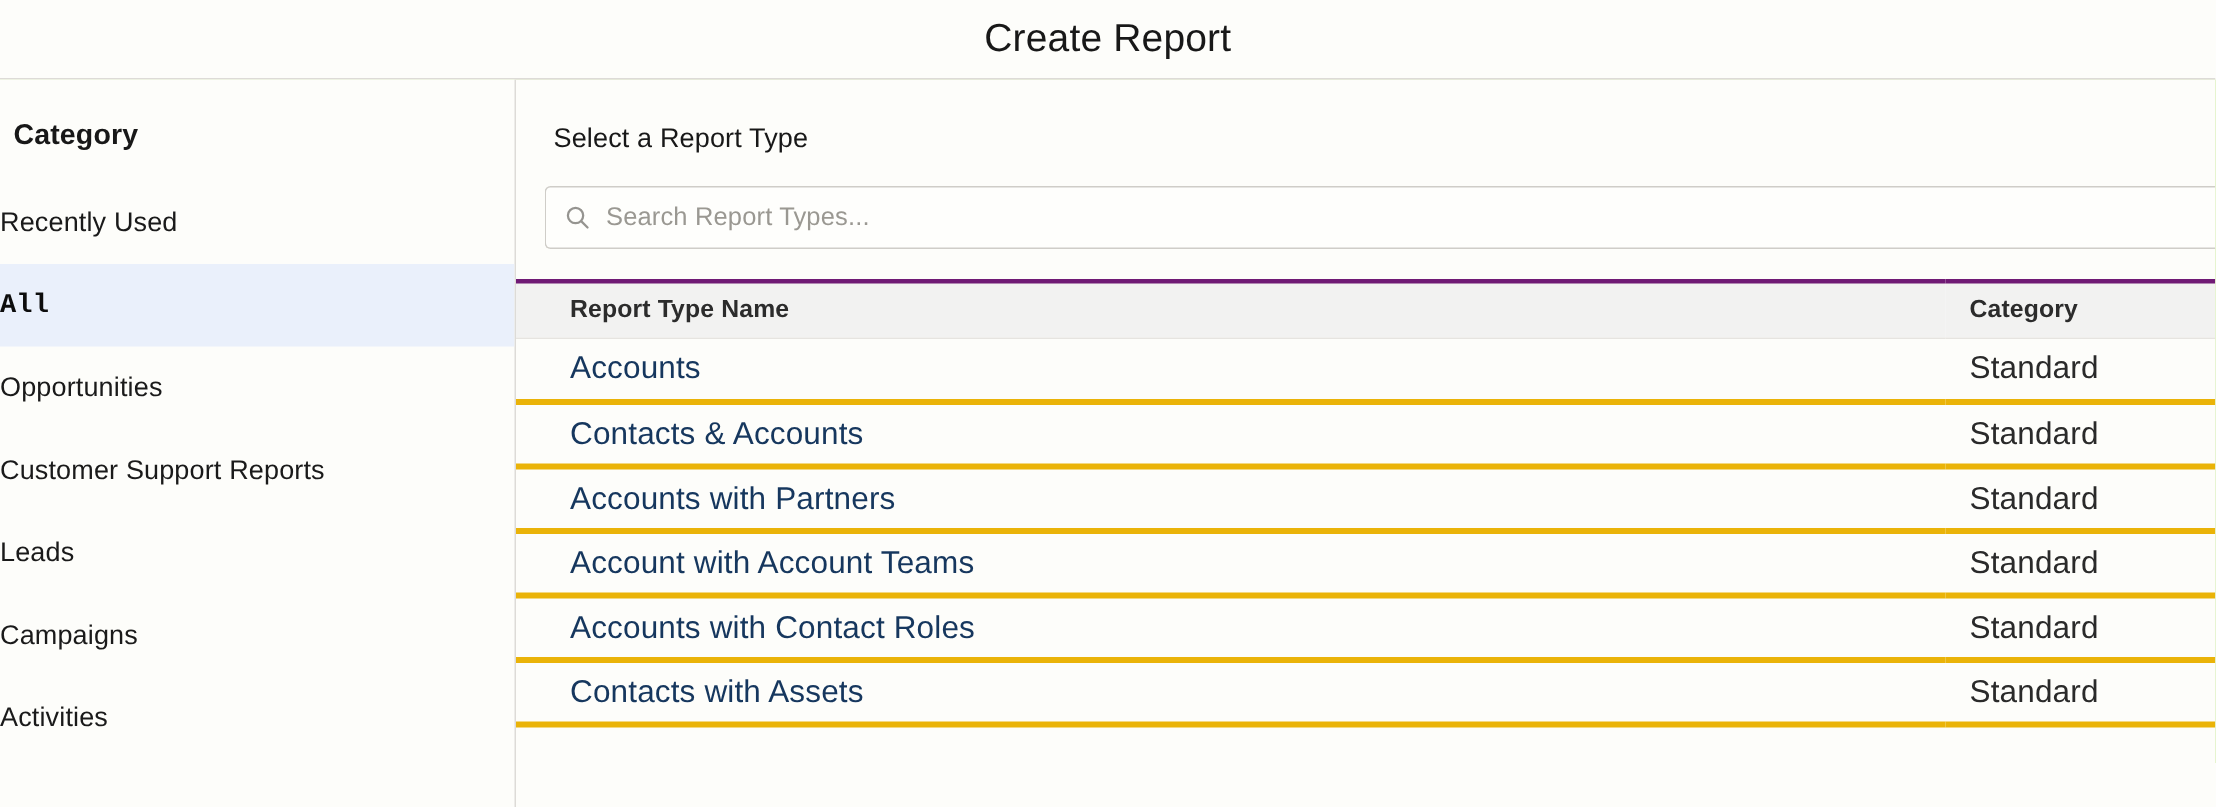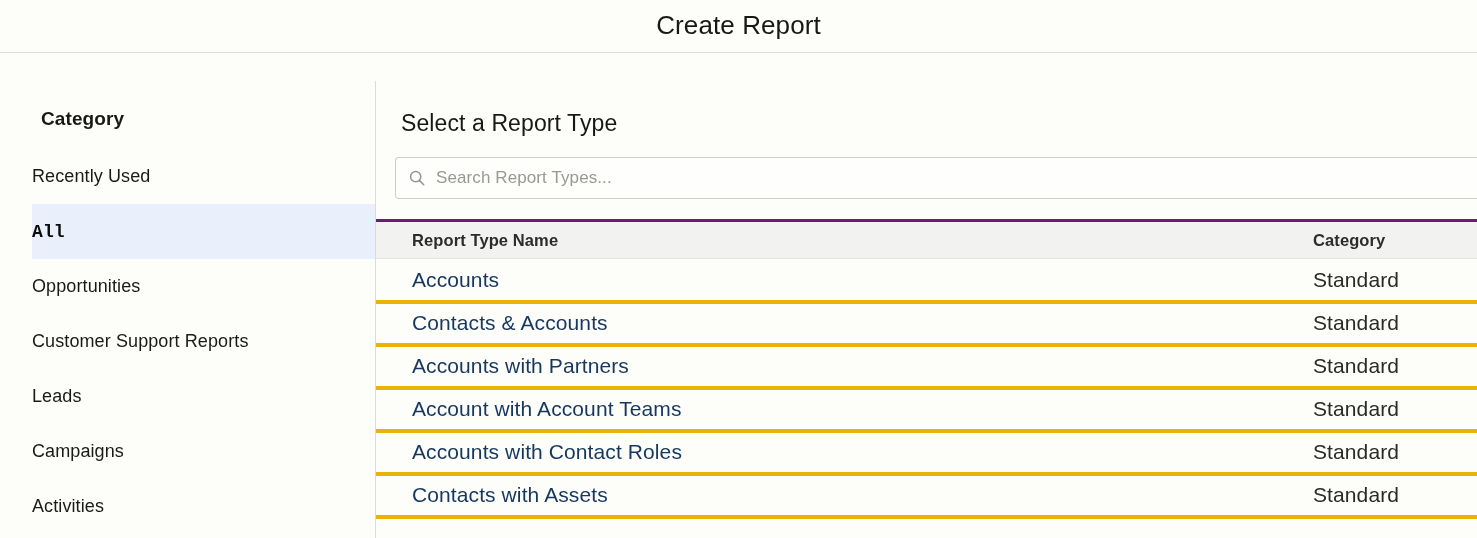--- a/index.html
+++ b/index.html
@@ -3,38 +3,38 @@
 <meta charset="utf-8">
 <style>
   * { margin:0; padding:0; box-sizing:border-box; }
   html, body {
     width:1477px; height:538px;
     overflow:hidden;
     background:#fdfdfa;
     font-family:"Liberation Sans", sans-serif;
     -webkit-font-smoothing:antialiased;
   }
-  .app { width:1477px; height:538px; display:flex; flex-direction:column; background:#fdfdfa;gap:28px; }
+  .app { width:1477px; height:538px; display:flex; flex-direction:column; background:#fdfdfa; }
 
   
   .modal-header {
     height:53px; flex:0 0 53px;
     display:flex; align-items:center; justify-content:center;
     background:#fdfdfa;
     border-bottom:1px solid #dddbd7;
     position:relative;
   }
   .modal-title {
     font-size:26px; font-weight:400; color:#181818;
     letter-spacing:.1px; line-height:1;
     padding-bottom:2px;
   }
 
   
-  .body-split { flex:1 1 auto; display:flex; min-height:0; background:#84cc16;margin-left:32px; }
+  .body-split { flex:1 1 auto; display:flex; min-height:0; background:#84cc16; }
 
   
   .sidebar {
     width:344px; flex:0 0 344px;
     background:#fdfdfa;
     border-right:1px solid #dddbd7;
     padding-top:21px;
     overflow:hidden;
     position:relative;
   }
@@ -59,21 +59,21 @@
   }
 
   
   .main {
     flex:1 1 auto; min-width:0;
     background:#fdfdfa;
     display:flex; flex-direction:column;
     overflow:hidden;
   }
   .main-heading {
-    font-size:23px; font-weight:400; color:#181818;
+    font-size:18px; font-weight:400; color:#181818;
     padding:30px 0 0 25px; line-height:1.1;
     letter-spacing:.1px;
   }
 
   
   .search-wrap { padding:21px 0 0 19px; }
   .search-box {
     height:42px;
     background:#fefefc;
     border:1px solid #cfcdc8;

